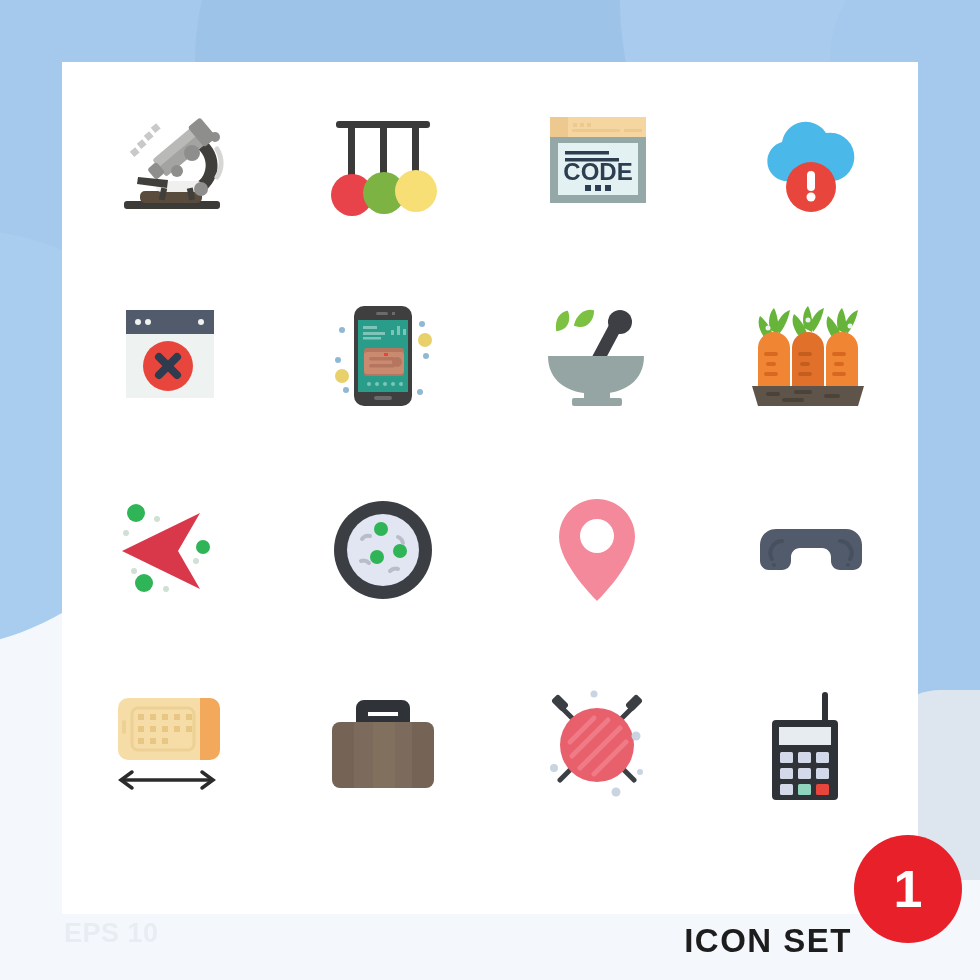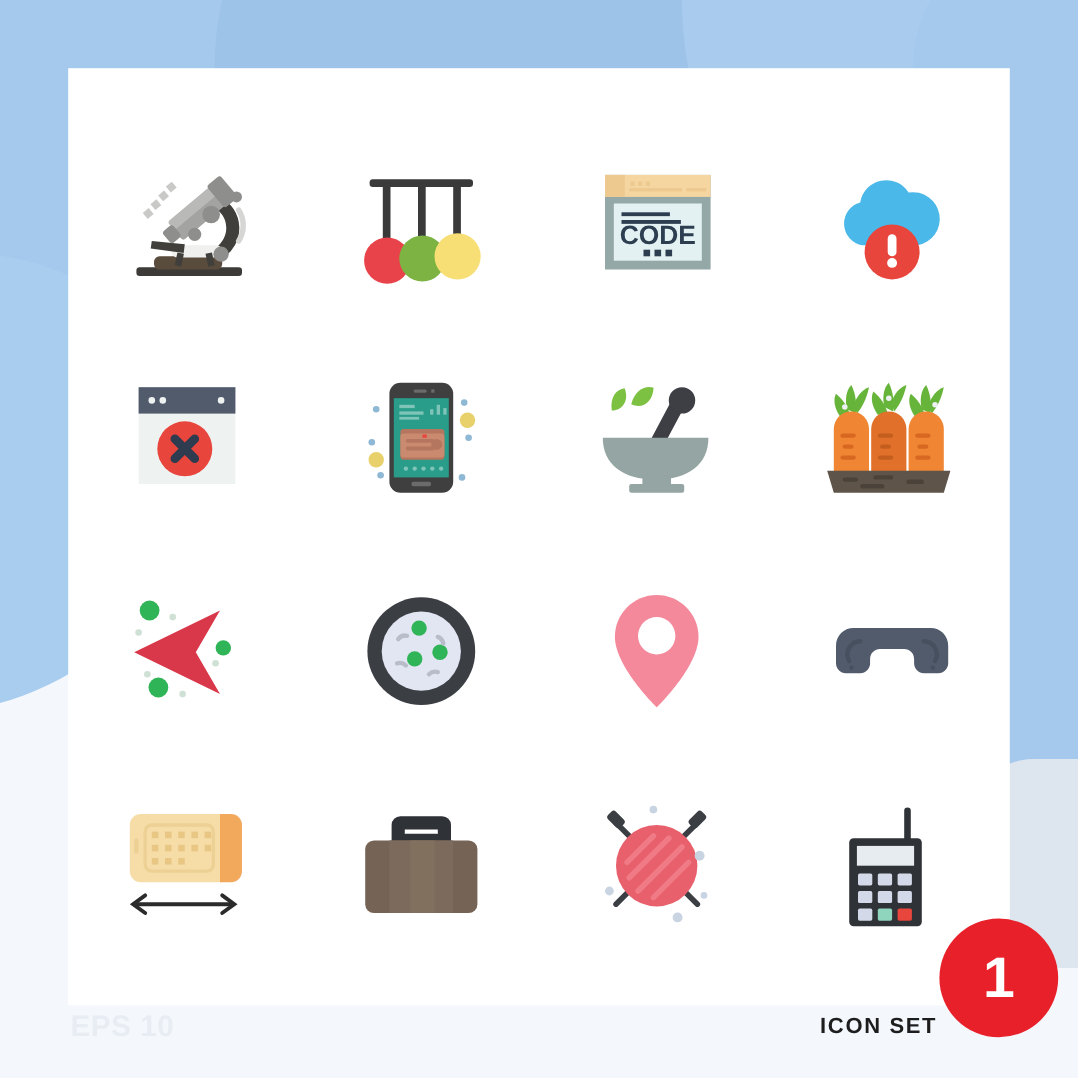--- a/index.html
+++ b/index.html
@@ -26,33 +26,32 @@
 
   .card{
     position:absolute;left:62px;top:62px;width:856px;height:852px;
     background:#ffffff;z-index:1;
   }
 
   .grid{
     position:absolute;left:62px;top:62px;width:856px;height:780px;
     display:grid;grid-template-columns:repeat(4,1fr);grid-template-rows:repeat(4,1fr);
     z-index:2;
-    margin-top:42px;
   }
   .cell{display:flex;align-items:center;justify-content:center;}
   .ic{width:130px;height:130px;display:block;}
 
   .footer-eps{
     position:absolute;left:64px;top:918px;z-index:3;
     font-size:27px;font-weight:bold;letter-spacing:.5px;
     color:#e8edf3;font-family:"Liberation Sans",sans-serif;
   }
   .footer-set{
     position:absolute;right:128px;top:922px;z-index:3;
-    font-size:20px;font-weight:bold;letter-spacing:1.5px;
+    font-size:33px;font-weight:bold;letter-spacing:1.5px;
     color:#1d1d1d;font-family:"Liberation Sans",sans-serif;
   }
   .badge{
     position:absolute;right:18px;top:835px;width:108px;height:108px;
     background:#e8202a;border-radius:50%;z-index:4;
     display:flex;align-items:center;justify-content:center;
     color:#fff;font-size:52px;font-weight:bold;
     font-family:"Liberation Sans",sans-serif;
   }
 </style>

